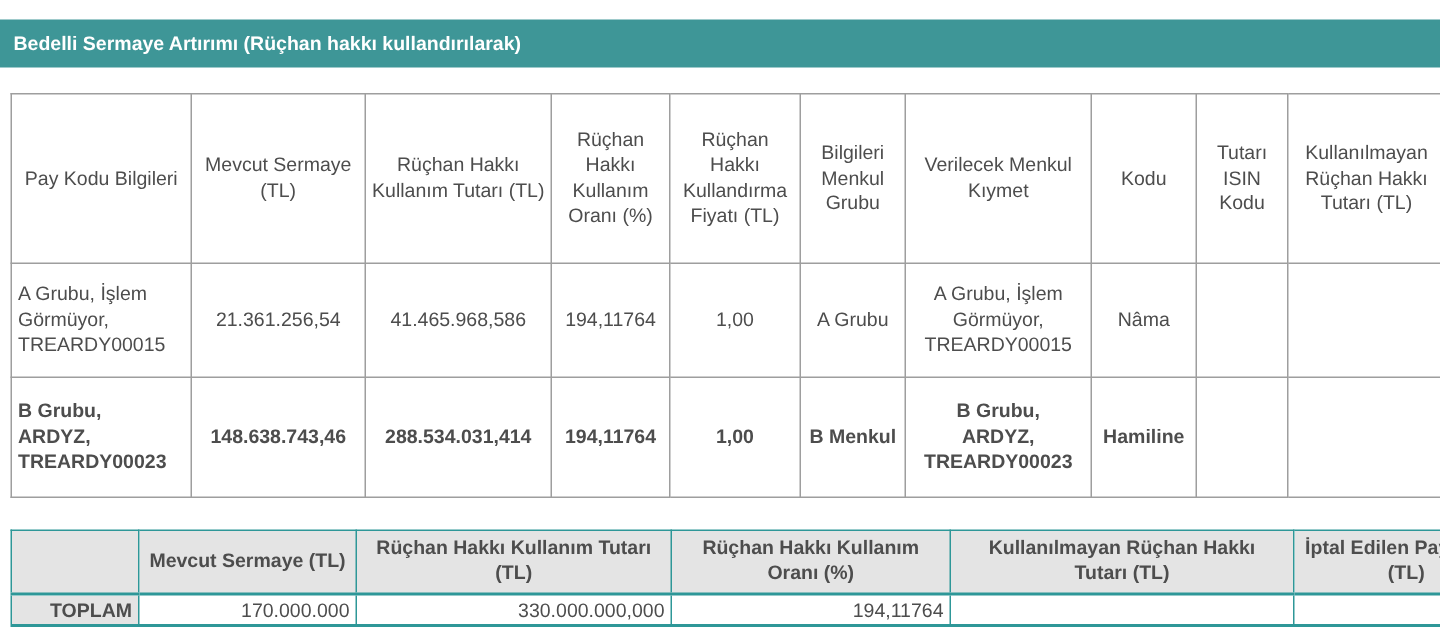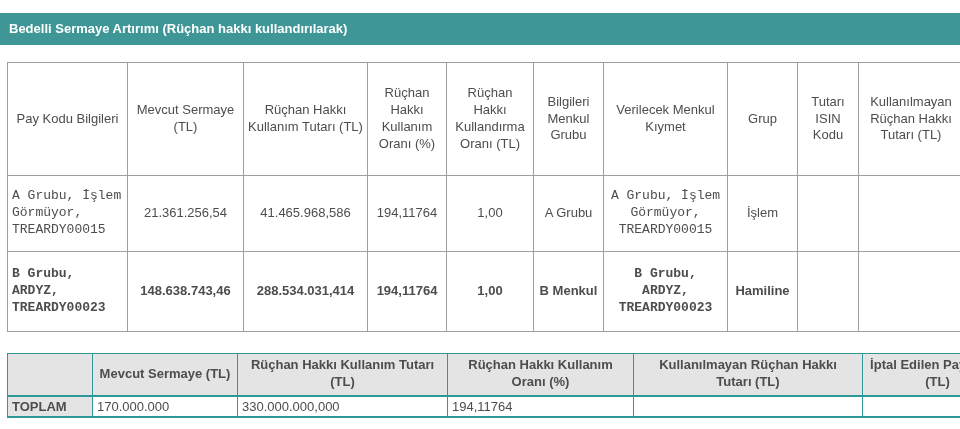--- a/index.html
+++ b/index.html
@@ -51,21 +51,21 @@
     box-sizing: border-box;
     line-height: 1.3;
     background: #ffffff;
     overflow: hidden;
   }
   table.main tr.head-row { height: 113px; }
   table.main tr.row-1 { height: 76px; }
   table.main tr.row-2 { height: 80px; }
   table.main tr.bold td { font-weight: bold; margin-left: 25px; }
   table.main td.left { text-align: left; }
-  .preline { white-space: pre-line; font-family: Liberation Mono, monospace; }
+  .preline { white-space: pre-line; }
   
   table.summary {
     position: absolute;
     left: 7px;
     top: 353px;
     border-collapse: collapse;
     table-layout: fixed;
     width: 1005px;
     border: 1px solid #2E9798;
     border-bottom: 2px solid #2E9798;
@@ -82,21 +82,21 @@
     vertical-align: middle;
     padding: 2px 6px;
     box-sizing: border-box;
     line-height: 1.3;
     overflow: hidden;
   }
   table.summary td {
     background: #ffffff;
     border: 1px solid #2E9798;
     height: 21px;
-    text-align: left;
+    text-align: right;
     vertical-align: middle;
     padding: 1px 4px;
     box-sizing: border-box;
     overflow: hidden;
   }
   table.summary td.toplam-cell {
     background: #E4E4E4;
     font-weight: bold;
   }
 </style>
@@ -119,40 +119,40 @@
       <col style="width:70px">
       <col style="width:61px">
     <col style="width:105px">
   </colgroup>
   <tbody>
       <tr class="head-row">
     <th>Pay Kodu Bilgileri</th>
     <th>Mevcut Sermaye (TL)</th>
     <th>Rüçhan Hakkı Kullanım Tutarı (TL)</th>
     <th>Rüçhan Hakkı Kullanım Oranı (%)</th>
-    <th>Rüçhan Hakkı Kullandırma Oranı (TL)</th>
+    <th>Rüçhan Hakkı Kullandırma Fiyatı (TL)</th>
     <th>Bilgileri Menkul Grubu</th>
     <th>Verilecek Menkul Kıymet</th>
-    <th>Grup</th>
+    <th>Kodu</th>
     <th>Tutarı ISIN Kodu</th>
     <th>Kullanılmayan Rüçhan Hakkı Tutarı (TL)</th>
   </tr>
   <tr class="row-1">
     <td class="left preline">A Grubu, İşlem
 Görmüyor,
 TREARDY00015</td>
     <td>21.361.256,54</td>
     <td>41.465.968,586</td>
     <td>194,11764</td>
     <td>1,00</td>
     <td>A Grubu</td>
     <td class="preline">A Grubu, İşlem
 Görmüyor,
 TREARDY00015</td>
-    <td>İşlem</td>
+    <td>Nâma</td>
     <td></td>
     <td></td>
   </tr>
   <tr class="row-2 bold">
     <td class="left preline">B Grubu,
 ARDYZ,
 TREARDY00023</td>
     <td>148.638.743,46</td>
     <td>288.534.031,414</td>
     <td>194,11764</td>

